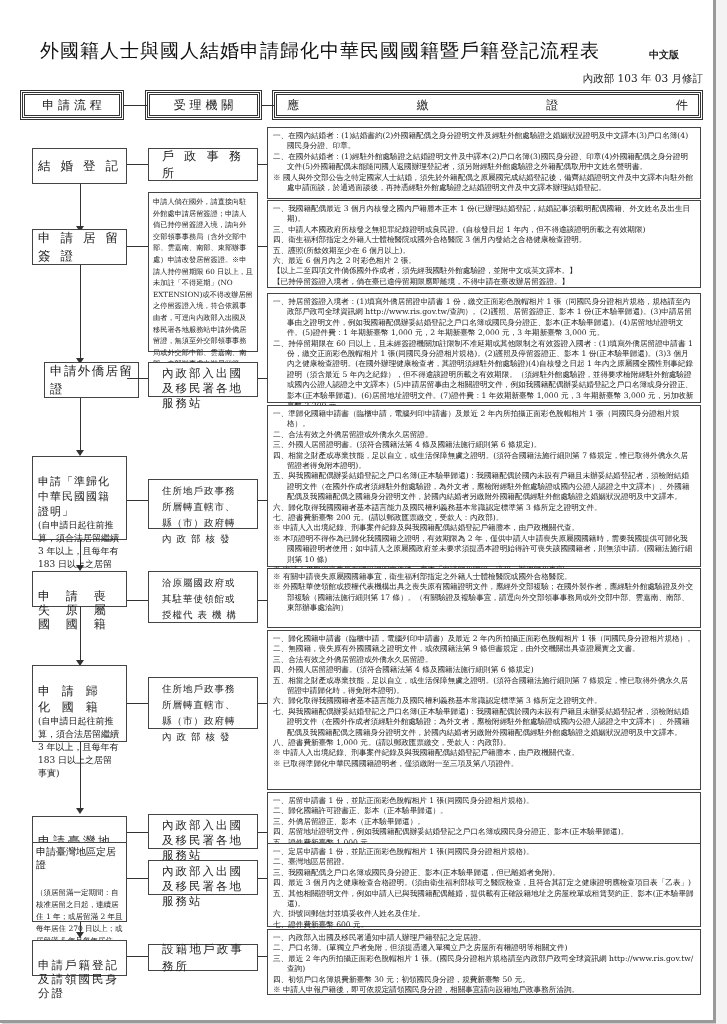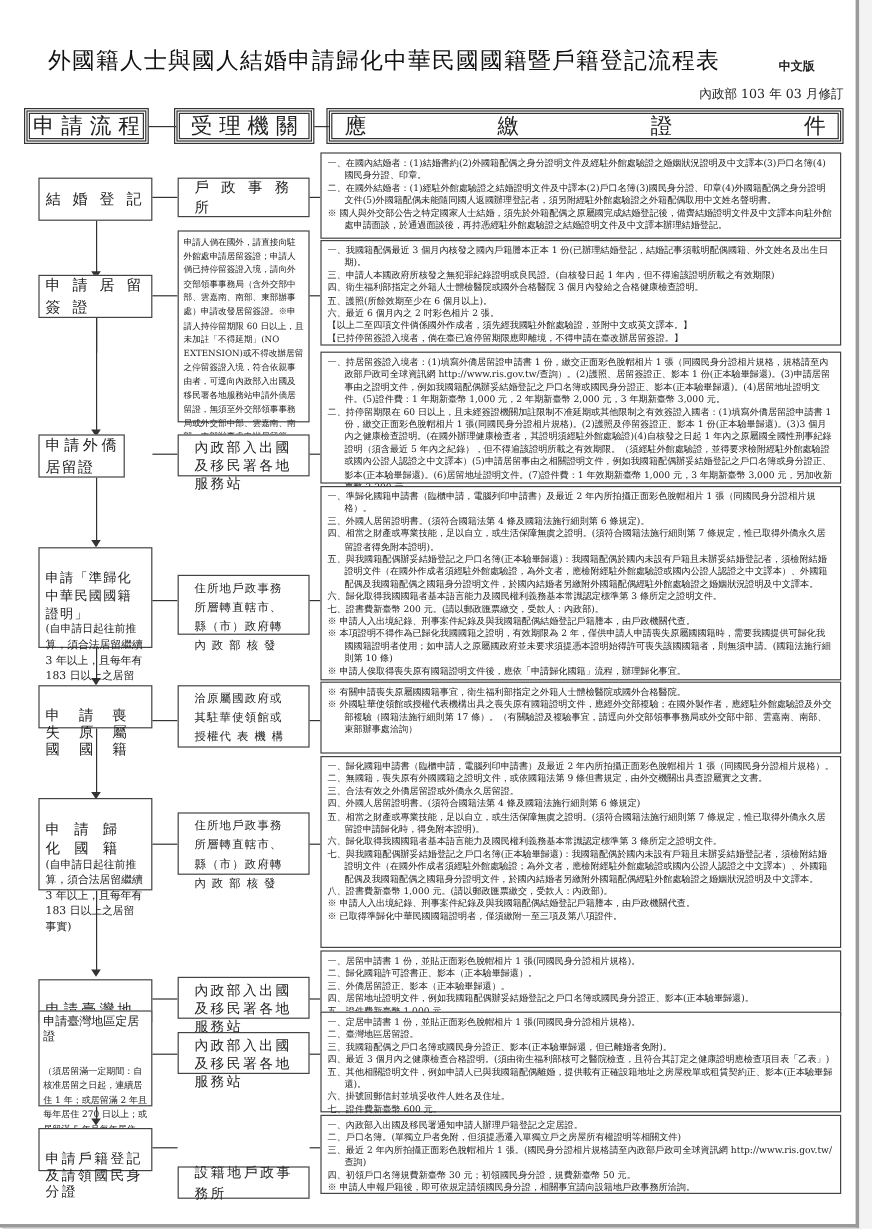--- a/index.html
+++ b/index.html
@@ -2,21 +2,21 @@
 <html><head>
 <meta charset="utf-8">
 <style>
   html,body{margin:0;padding:0;background:#fff;}
   body{width:727px;height:1024px;position:relative;overflow:hidden;font-family:"DejaVu Serif","Liberation Serif",serif;color:#222;}
   .page{position:absolute;left:0;top:0;width:713px;height:1020px;background:#fff;border-right:3px solid #9a9a9a;border-bottom:3px solid #9a9a9a;box-shadow:2px 2px 0 #cfcfcf;}
   .edge{position:absolute;left:716px;top:0;width:11px;height:1024px;background:#f3f3f3;}
   .title{position:absolute;left:40px;top:38px;font-size:19px;letter-spacing:1px;color:#111;white-space:nowrap;}
   .ver{position:absolute;left:649px;top:48px;font-size:10px;color:#222;font-weight:bold;}
   .rev{position:absolute;right:24px;top:72px;font-size:10.5px;color:#222;}
-  .hdr{position:absolute;top:92px;height:26px;border:3px double #333;outline:1px solid #333;outline-offset:1px;box-sizing:border-box;font-size:18px;display:flex;align-items:center;}
+  .hdr{position:absolute;top:92px;height:26px;border:3px double #333;outline:1px solid #333;outline-offset:1px;box-sizing:border-box;font-size:12px;display:flex;align-items:center;}
   .hdr span{flex:1;text-align:center;}
   .hline{position:absolute;height:1px;background:#333;}
   .vline{position:absolute;width:1px;background:#333;}
   .arrow{position:absolute;width:0;height:0;border-left:4px solid transparent;border-right:4px solid transparent;border-top:6px solid #333;}
   .box{position:absolute;border:1px solid #444;box-sizing:border-box;background:#fff;}
   .step{font-size:12.5px;line-height:18px;padding:17px 5px;letter-spacing:3px;}
   .step .sub{font-size:9px;line-height:13px;letter-spacing:0;}
   .agency{font-size:12px;line-height:17px;padding:3px 13px;letter-spacing:3px;}
   .agency.small{font-size:9.5px;line-height:16px;letter-spacing:1px;}
   .agency.tiny{font-size:7.2px;line-height:11.6px;letter-spacing:0;padding:3px 4px;}
@@ -89,41 +89,42 @@
 <div class="box docs" style="left:267px;top:200px;width:434px;height:88px;">
   <div>一、我國籍配偶最近 3 個月內核發之國內戶籍謄本正本 1 份(已辦理結婚登記，結婚記事須載明配偶國籍、外文姓名及出生日期)。</div>
   <div>三、申請人本國政府所核發之無犯罪紀錄證明或良民證。(自核發日起 1 年內，但不得逾該證明所載之有效期限)</div>
   <div>四、衛生福利部指定之外籍人士體檢醫院或國外合格醫院 3 個月內發給之合格健康檢查證明。</div>
   <div>五、護照(所餘效期至少在 6 個月以上)。</div>
   <div>六、最近 6 個月內之 2 吋彩色相片 2 張。</div>
   <div style="padding-left:0;text-indent:0;">【以上二至四項文件倘係國外作成者，須先經我國駐外館處驗證，並附中文或英文譯本。】</div>
   <div style="padding-left:0;text-indent:0;">【已持停留簽證入境者，倘在臺已逾停留期限應即離境，不得申請在臺改辦居留簽證。】</div>
 </div>
 
-<div class="box step center" style="left:32px;top:362px;width:72px;height:33px;letter-spacing:1px;">
+<div class="box step center" style="left:44px;top:362px;width:95px;height:33px;letter-spacing:1px;">
     <span>申請外僑居留證</span>
   </div>
 <div class="hline" style="left:127px;top:378px;width:21px;"></div>
 <div class="box agency" style="left:148px;top:362px;width:110px;height:35px;font-size:11.5px;line-height:15px;letter-spacing:2px;"><span>內政部入出國及移民署各地服務站</span></div>
 <div class="hline" style="left:258px;top:378px;width:9px;"></div>
 <div class="box docs" style="left:267px;top:293px;width:434px;height:110px;">
   <div>一、持居留簽證入境者：(1)填寫外僑居留證申請書 1 份，繳交正面彩色脫帽相片 1 張（同國民身分證相片規格，規格請至內政部戶政司全球資訊網 http://www.ris.gov.tw/查詢）。(2)護照、居留簽證正、影本 1 份(正本驗畢歸還)。(3)申請居留事由之證明文件，例如我國籍配偶辦妥結婚登記之戶口名簿或國民身分證正、影本(正本驗畢歸還)。(4)居留地址證明文件。(5)證件費：1 年期新臺幣 1,000 元，2 年期新臺幣 2,000 元，3 年期新臺幣 3,000 元。</div>
   <div>二、持停留期限在 60 日以上，且未經簽證機關加註限制不准延期或其他限制之有效簽證入國者：(1)填寫外僑居留證申請書 1 份，繳交正面彩色脫帽相片 1 張(同國民身分證相片規格)。(2)護照及停留簽證正、影本 1 份(正本驗畢歸還)。(3)3 個月內之健康檢查證明。(在國外辦理健康檢查者，其證明須經駐外館處驗證)(4)自核發之日起 1 年內之原屬國全國性刑事紀錄證明（須含最近 5 年內之紀錄），但不得逾該證明所載之有效期限。（須經駐外館處驗證，並得要求檢附經駐外館處驗證或國內公證人認證之中文譯本）(5)申請居留事由之相關證明文件，例如我國籍配偶辦妥結婚登記之戶口名簿或身分證正、影本(正本驗畢歸還)。(6)居留地址證明文件。(7)證件費：1 年效期新臺幣 1,000 元，3 年期新臺幣 3,000 元，另加收新臺幣 2,200 元。</div>
   <div>※ 居留期間變更居留住址時，應於事實發生後 15 日內申請辦理住址變更登記。</div>
 </div>
 
 <div class="box step" style="left:32px;top:456px;width:95px;height:84px;letter-spacing:1px;font-size:11px;line-height:15px;">
   <div>申請「準歸化中華民國國籍證明」</div>
   <div class="sub">(自申請日起往前推算，須合法居留繼續 3 年以上，且每年有 183 日以上之居留事實)</div>
 </div>
 <div class="hline" style="left:127px;top:500px;width:21px;"></div>
 <div class="box agency small" style="left:148px;top:479px;width:110px;height:50px;"><span>住所地戶政事務所層轉直轄市、縣（市）政府轉內 政 部 核 發</span></div>
 <div class="hline" style="left:258px;top:500px;width:9px;"></div>
 <div class="box docs" style="left:267px;top:405px;width:434px;height:162px;">
   <div>一、準歸化國籍申請書（臨櫃申請，電腦列印申請書）及最近 2 年內所拍攝正面彩色脫帽相片 1 張（同國民身分證相片規格）。</div>
+  <div>二、合法有效之外僑居留證或外僑永久居留證。</div>
   <div>三、外國人居留證明書。(須符合國籍法第 4 條及國籍法施行細則第 6 條規定)。</div>
   <div>四、相當之財產或專業技能，足以自立，或生活保障無虞之證明。(須符合國籍法施行細則第 7 條規定，惟已取得外僑永久居留證者得免附本證明)。</div>
   <div>五、與我國籍配偶辦妥結婚登記之戶口名簿(正本驗畢歸還)：我國籍配偶於國內未設有戶籍且未辦妥結婚登記者，須檢附結婚證明文件（在國外作成者須經駐外館處驗證，為外文者，應檢附經駐外館處驗證或國內公證人認證之中文譯本）、外國籍配偶及我國籍配偶之國籍身分證明文件，於國內結婚者另繳附外國籍配偶經駐外館處驗證之婚姻狀況證明及中文譯本。</div>
   <div>六、歸化取得我國國籍者基本語言能力及國民權利義務基本常識認定標準第 3 條所定之證明文件。</div>
   <div>七、證書費新臺幣 200 元。(請以郵政匯票繳交，受款人：內政部)。</div>
   <div>※ 申請人入出境紀錄、刑事案件紀錄及與我國籍配偶結婚登記戶籍謄本，由戶政機關代查。</div>
   <div>※ 本項證明不得作為已歸化我國國籍之證明，有效期限為 2 年，僅供申請人申請喪失原屬國國籍時，需要我國提供可歸化我國國籍證明者使用；如申請人之原屬國政府並未要求須提憑本證明始得許可喪失該國國籍者，則無須申請。(國籍法施行細則第 10 條)</div>
   <div>※ 申請人俟取得喪失原有國籍證明文件後，應依「申請歸化國籍」流程，辦理歸化事宜。</div>
 </div>
 
@@ -180,21 +181,21 @@
   <div>二、臺灣地區居留證。</div>
   <div>三、我國籍配偶之戶口名簿或國民身分證正、影本(正本驗畢歸還，但已離婚者免附)。</div>
   <div>四、最近 3 個月內之健康檢查合格證明。(須由衛生福利部核可之醫院檢查，且符合其訂定之健康證明應檢查項目表「乙表」)</div>
   <div>五、其他相關證明文件，例如申請人已與我國籍配偶離婚，提供載有正確設籍地址之房屋稅單或租賃契約正、影本(正本驗畢歸還)。</div>
   <div>六、掛號回郵信封並填妥收件人姓名及住址。</div>
   <div>七、證件費新臺幣 600 元。</div>
 </div>
 
 <div class="box step" style="left:32px;top:940px;width:95px;height:34px;font-size:11.5px;line-height:14px;letter-spacing:2px;"><span>申請戶籍登記及請領國民身分證</span></div>
 <div class="hline" style="left:127px;top:956px;width:21px;"></div>
-<div class="box agency center" style="left:148px;top:944px;width:110px;height:27px;font-size:11.5px;letter-spacing:2px;margin-top:28px;">
+<div class="box agency center" style="left:148px;top:944px;width:110px;height:27px;font-size:11.5px;letter-spacing:2px;">
     <span>設籍地戶政事務所</span>
   </div>
 <div class="hline" style="left:258px;top:956px;width:9px;"></div>
 <div class="box docs" style="left:267px;top:929px;width:434px;height:66px;">
   <div>一、內政部入出國及移民署通知申請人辦理戶籍登記之定居證。</div>
   <div>二、戶口名簿。(單獨立戶者免附，但須提憑遷入單獨立戶之房屋所有權證明等相關文件)</div>
   <div>三、最近 2 年內所拍攝正面彩色脫帽相片 1 張。(國民身分證相片規格請至內政部戶政司全球資訊網 http://www.ris.gov.tw/查詢)</div>
   <div>四、初領戶口名簿規費新臺幣 30 元；初領國民身分證，規費新臺幣 50 元。</div>
   <div>※ 申請人申報戶籍後，即可依規定請領國民身分證，相關事宜請向設籍地戶政事務所洽詢。</div>
 </div>

